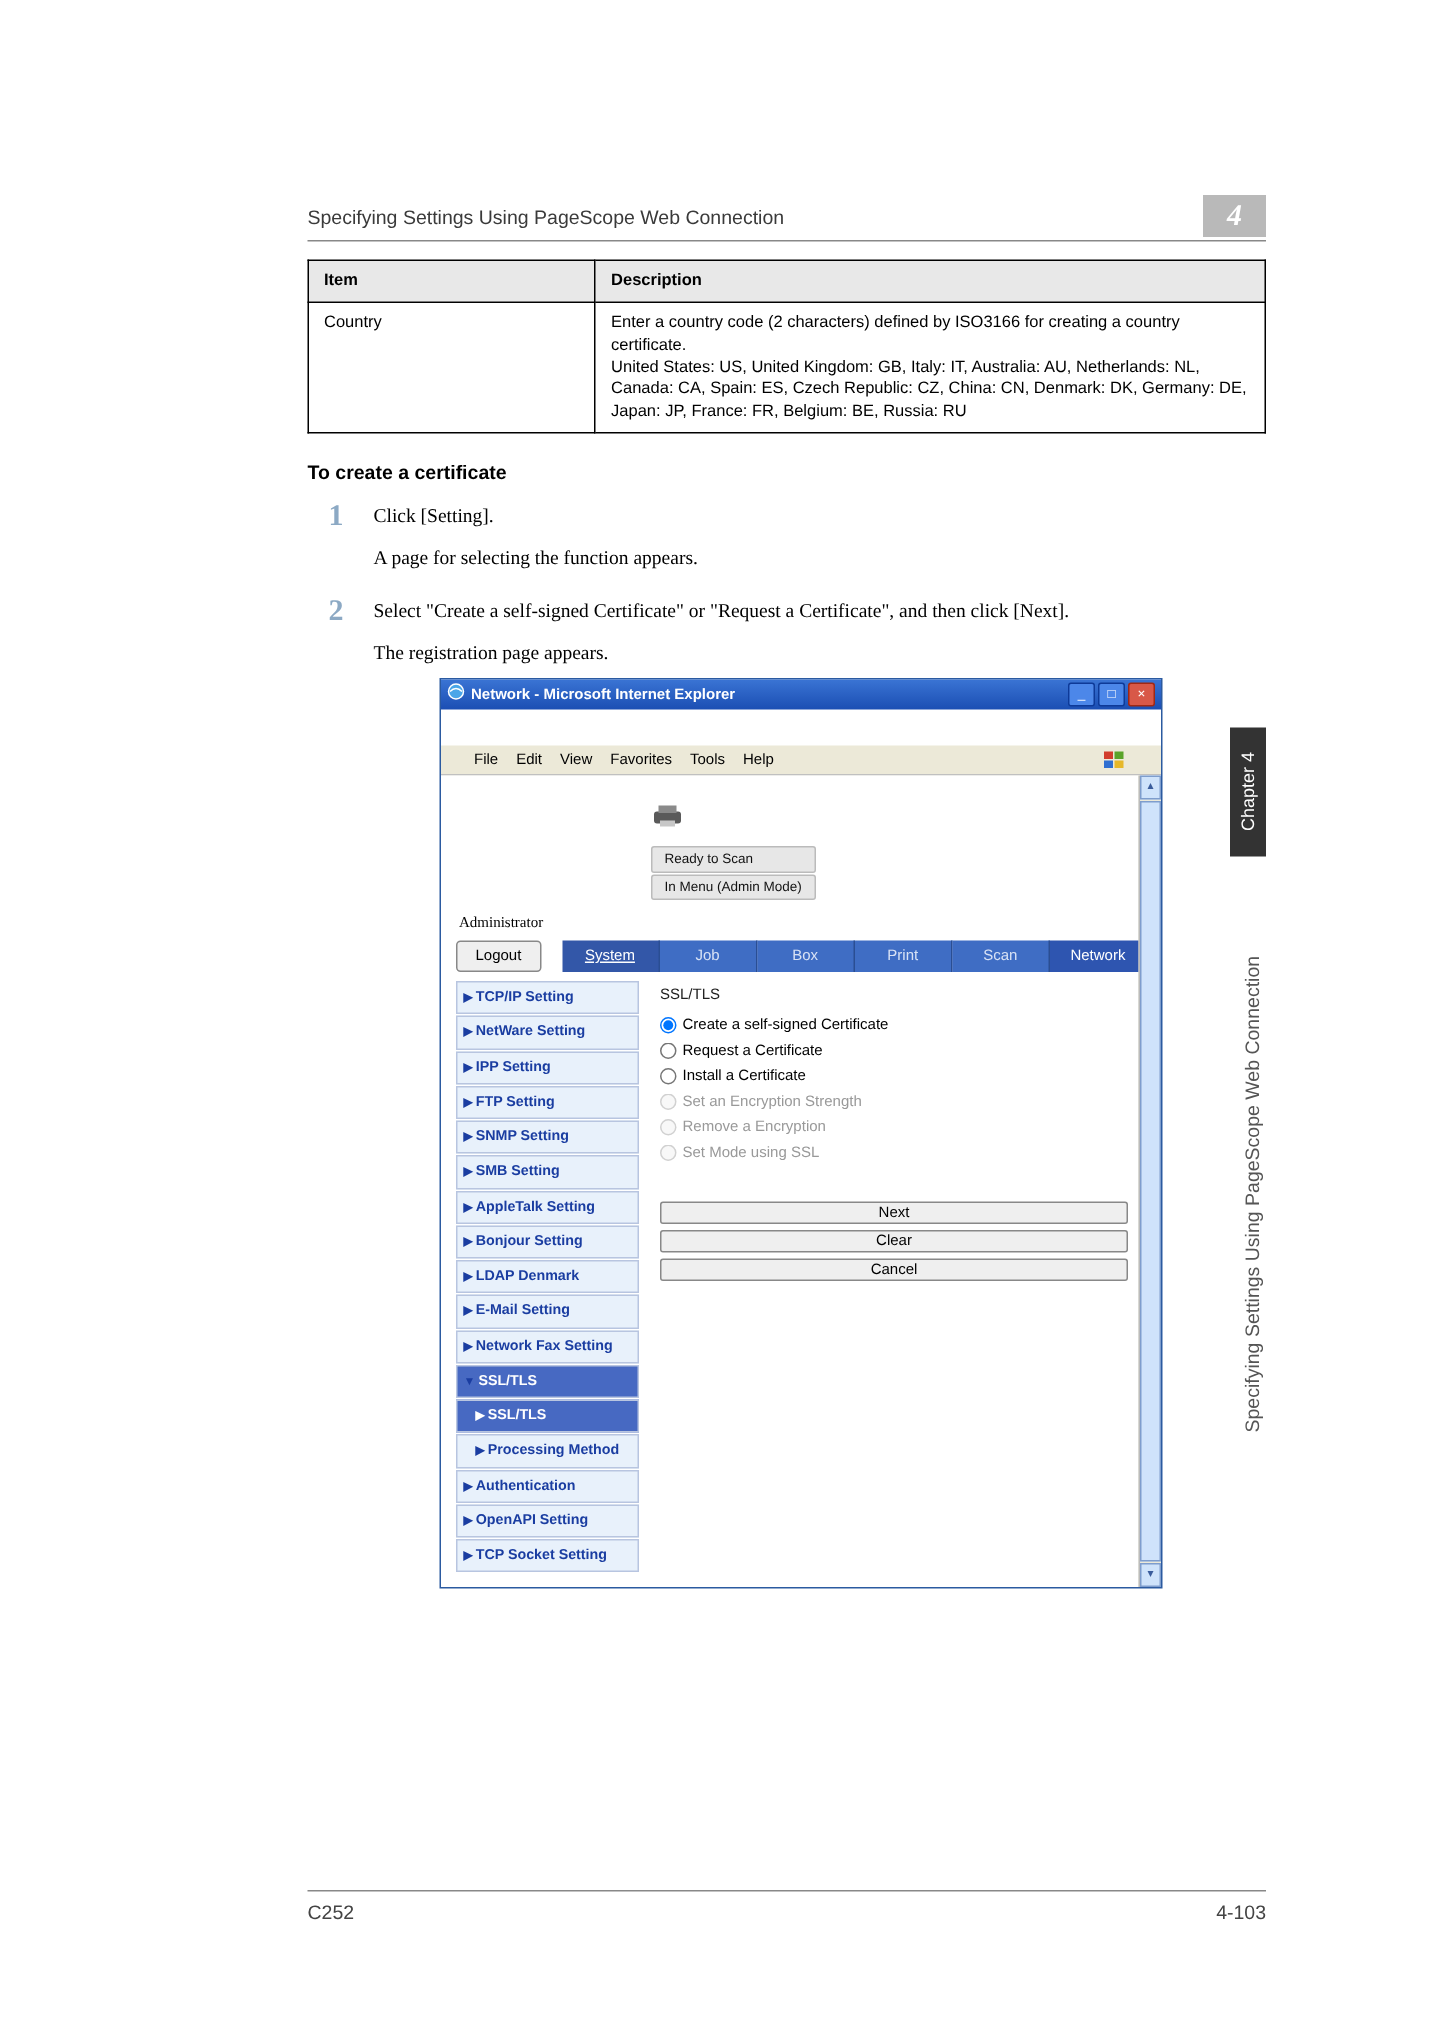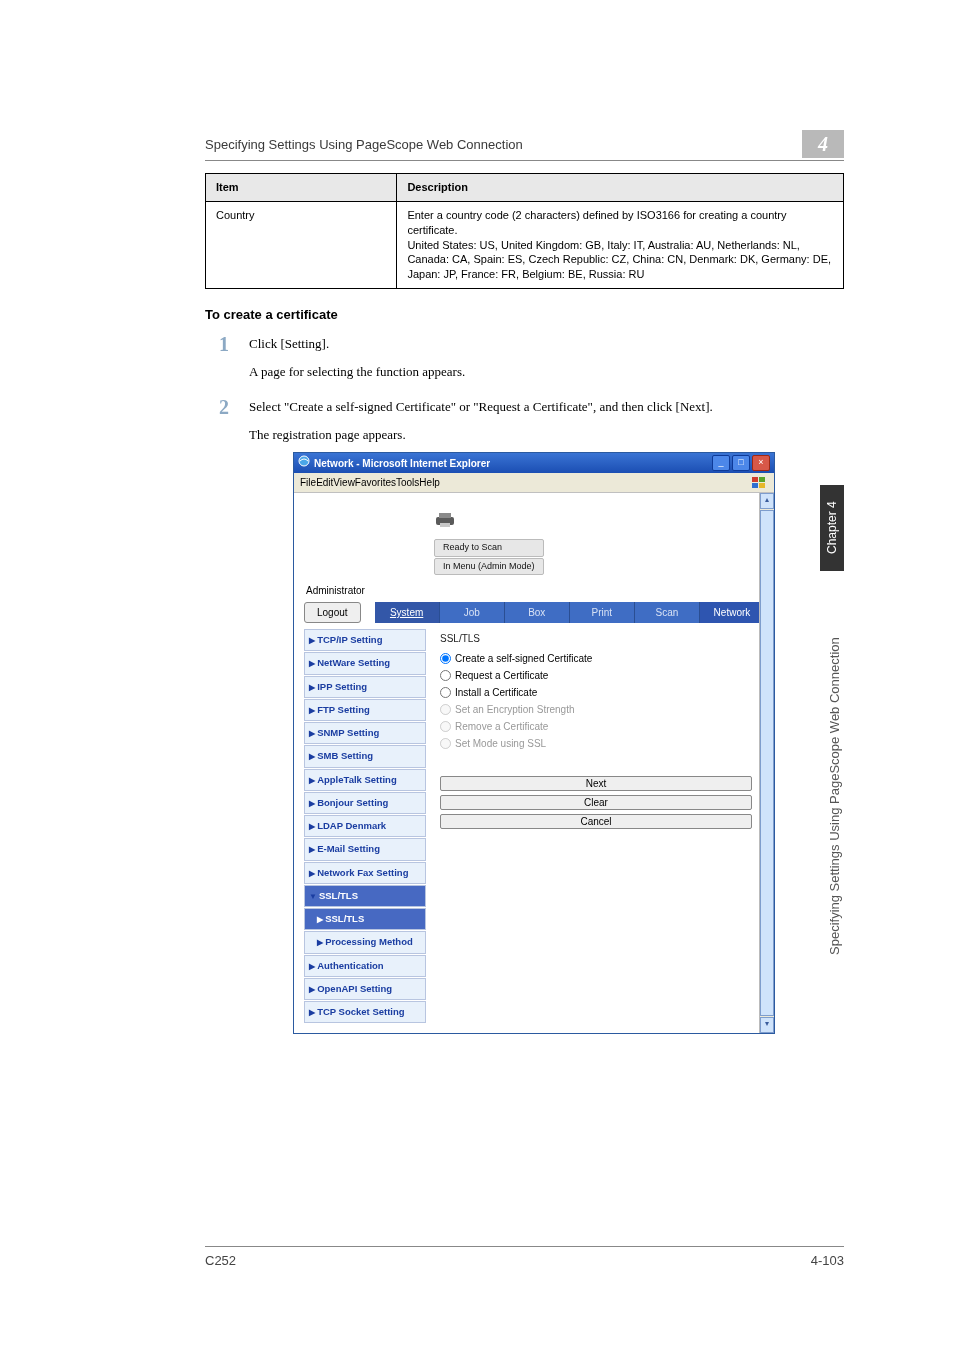--- a/index.html
+++ b/index.html
@@ -109,25 +109,26 @@
     background: #4c87e9;
     border: 1px solid #0e3a98;
     color: #fff;
     font-size: 9px;
     display:flex; align-items:center; justify-content:center;
     border-radius:2px;
   }
   .bw-close { background:#d85848; border-color:#a02814;}
   .bw-menubar {
     background: #ece9d8;
-    padding: 2px 6px;
+    padding: 2px 22px;
     display: flex;
-    gap: 0;
+    gap: 12px;
     border-bottom:1px solid #c0c0c0;
     align-items:center;
+    margin-top:24px;
   }
   .bw-menubar span { white-space:nowrap; }
   .bw-menubar .win-flag {
     margin-left:auto;
     width:18px; height:14px;
     display:flex; align-items:center; justify-content:center;
   }
   .bw-menubar .win-flag svg { width:16px; height:14px; }
   .bw-body {
     background: #fff;
@@ -136,21 +137,21 @@
   }
   .status-block {
     display:flex; align-items:flex-start; gap:6px;
     padding: 14px 0 0 130px;
     flex-direction: column;
   }
   .printer-icon { width:22px; height:18px; }
   .status-lines { display:flex; flex-direction:column; gap:1px; font-size:9px; color:#111;}
   .status-line1 { background:#e7e7e7; border:1px solid #bbb; padding:1px 8px; border-radius:2px;}
   .status-line2 { background:#e7e7e7; border:1px solid #bbb; padding:1px 8px; border-radius:2px;}
-  .admin-label { margin: 8px 0 4px 2px; font-size:10px; }
+  .admin-label { margin: 8px 0 4px 2px; font-size:10px;font-family:Liberation Serif, serif; }
   .toolbar-row {
     display:flex;
     gap:0;
     margin-bottom:6px;
   }
   .logout-btn {
     background:#efefef;
     border:1px solid #888;
     border-radius:3px;
     padding:2px 12px;
@@ -284,21 +285,21 @@
     font-size:13px;
     color:#555;
     height: 360px;
     display:flex;
     align-items: center;
   }
 
   
   .footer {
     position:absolute;
-    bottom: 82px;
+    bottom: 68px;
     left: 205px;
     right: 110px;
     border-top:1px solid #888;
     display:flex;
     justify-content:space-between;
     padding-top:6px;
     font-size:13px;
     color:#444;
   }
 </style>
@@ -443,21 +444,21 @@
               <div class="radio-row">
                 <input type="radio" name="ssl" style="">
                 <label>Install a Certificate</label>
               </div>
               <div class="radio-row disabled">
                 <input type="radio" name="ssl" disabled="" style="">
                 <label>Set an Encryption Strength</label>
               </div>
               <div class="radio-row disabled">
                 <input type="radio" name="ssl" disabled="" style="">
-                <label>Remove a Certificate</label>
+                <label>Remove a Encryption</label>
               </div>
               <div class="radio-row disabled">
                 <input type="radio" name="ssl" disabled="" style="">
                 <label>Set Mode using SSL</label>
               </div>
 
               <div class="btn-row">
                 <button class="small-btn">Next</button>
                 <button class="small-btn">Clear</button>
                 <button class="small-btn">Cancel</button>

